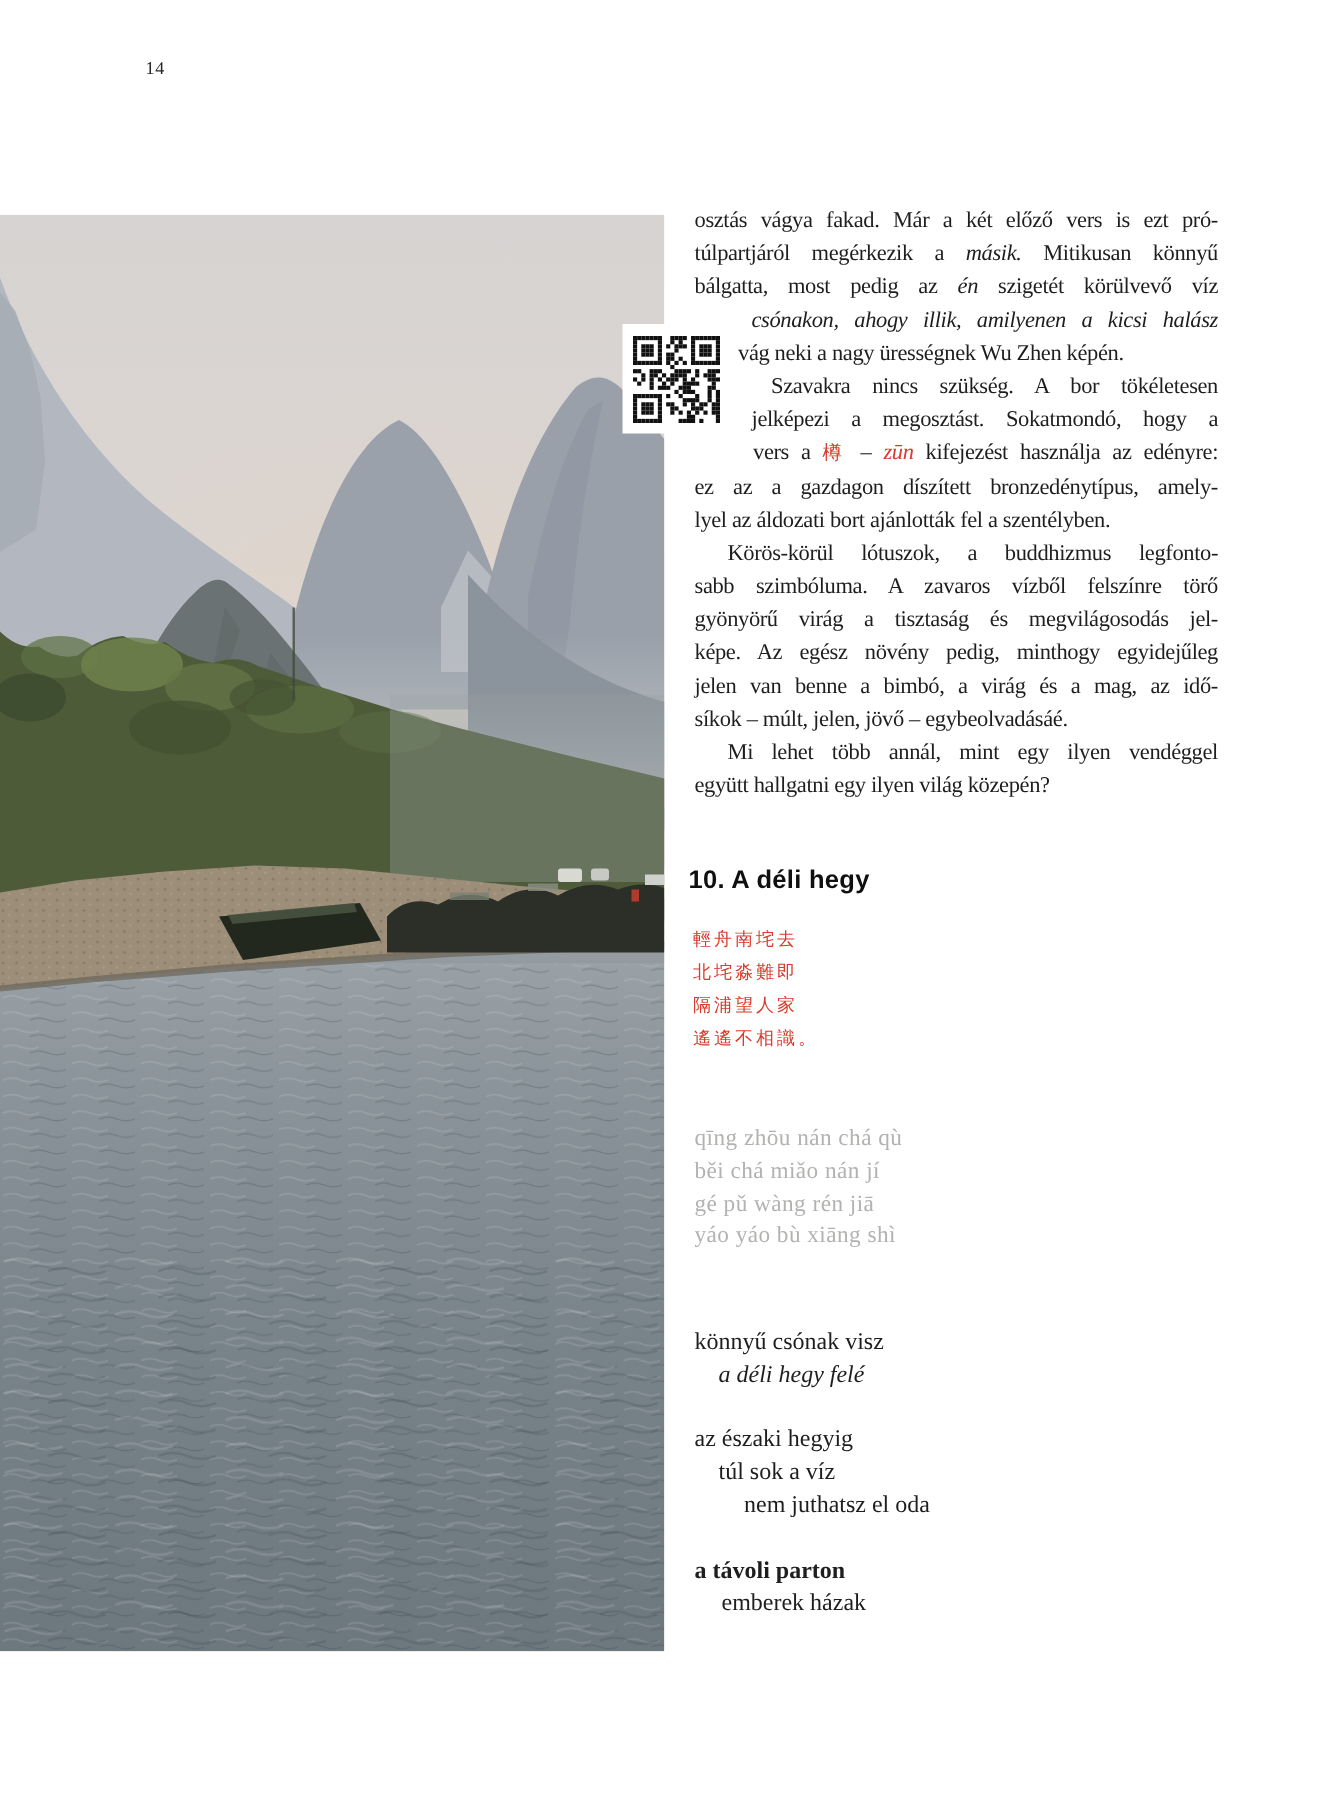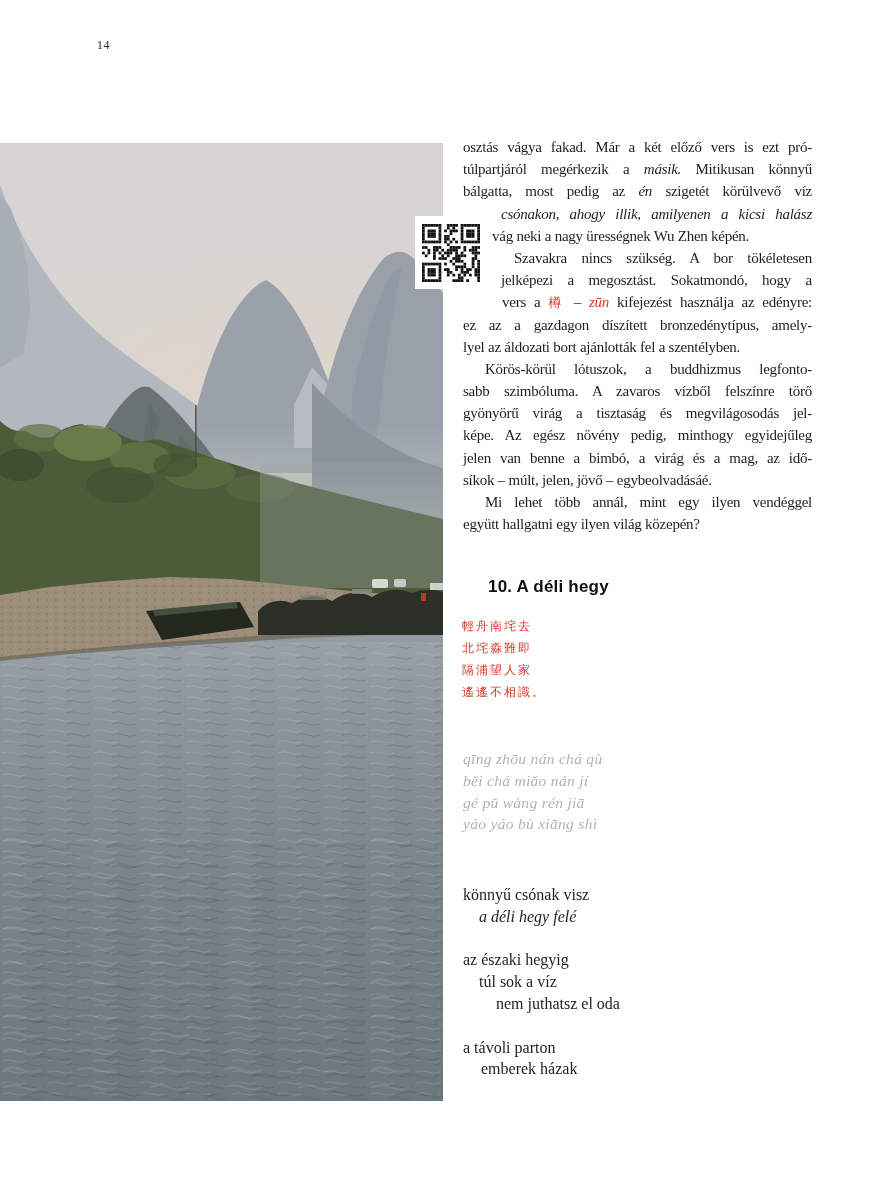--- a/index.html
+++ b/index.html
@@ -10,25 +10,25 @@
   .photo{position:absolute;left:0;top:143px;width:443px;height:958px;overflow:hidden;}
   .qr-panel{position:absolute;left:415px;top:216px;width:75px;height:73px;background:#ffffff;}
   #qr{position:absolute;left:7px;top:8px;width:58px;height:58px;}
   .article{position:absolute;left:463px;top:136px;width:349px;font-size:15px;line-height:22.2px;
            color:var(--body);letter-spacing:-0.25px;}
   .bl{text-align:justify;height:22.2px;}
   .bl.j{text-align-last:justify;}
   .bl span.i{font-style:italic;}
   .bl span.red{color:var(--red);font-family:"DejaVu Sans",sans-serif;font-size:13px;}
   .bl span.redi{color:var(--red);font-style:italic;}
-  .heading{position:absolute;left:488px;top:577px;margin:0;font-family:"Liberation Sans","DejaVu Sans",sans-serif;
+  .heading{position:absolute;left:459px;top:577px;margin:0;font-family:"Liberation Sans","DejaVu Sans",sans-serif;
            font-size:17px;font-weight:700;color:#101010;letter-spacing:0.2px;}
   .zh{position:absolute;left:462px;top:615px;font-family:"DejaVu Sans",sans-serif;font-size:12px;
       line-height:22px;color:var(--red);letter-spacing:2px;}
-  .py{position:absolute;left:463px;top:748px;font-style:italic;font-size:15.5px;line-height:21.8px;
+  .py{position:absolute;left:463px;top:748px;font-size:15.5px;line-height:21.8px;
       color:var(--pinyin);letter-spacing:0.3px;}
   .hu{position:absolute;left:463px;top:884px;font-size:16px;line-height:21.8px;color:var(--body);}
   .stanza{margin-bottom:21.8px;}
 </style>
 </head>
 <body>
 
 <div class="page">
 
   <div class="pagenum">14</div>
@@ -393,18 +393,18 @@
       <div class="stanza">
         <div style="padding-left: 0px;">könnyű csónak visz</div>
         <div style="padding-left: 16px; font-style: italic;">a déli hegy felé</div>
       </div>
       <div class="stanza">
         <div style="padding-left: 0px;">az északi hegyig</div>
         <div style="padding-left: 16px;">túl sok a víz</div>
         <div style="padding-left: 33px;">nem juthatsz el oda</div>
       </div>
       <div class="stanza">
-        <div style="padding-left: 0px;">a távoli parton</div>
+        <div style="padding-left: 0px; font-weight: bold;">a távoli parton</div>
         <div style="padding-left: 18px;">emberek házak</div>
       </div>
     </div>
 
 </div>
 
 </body></html>

